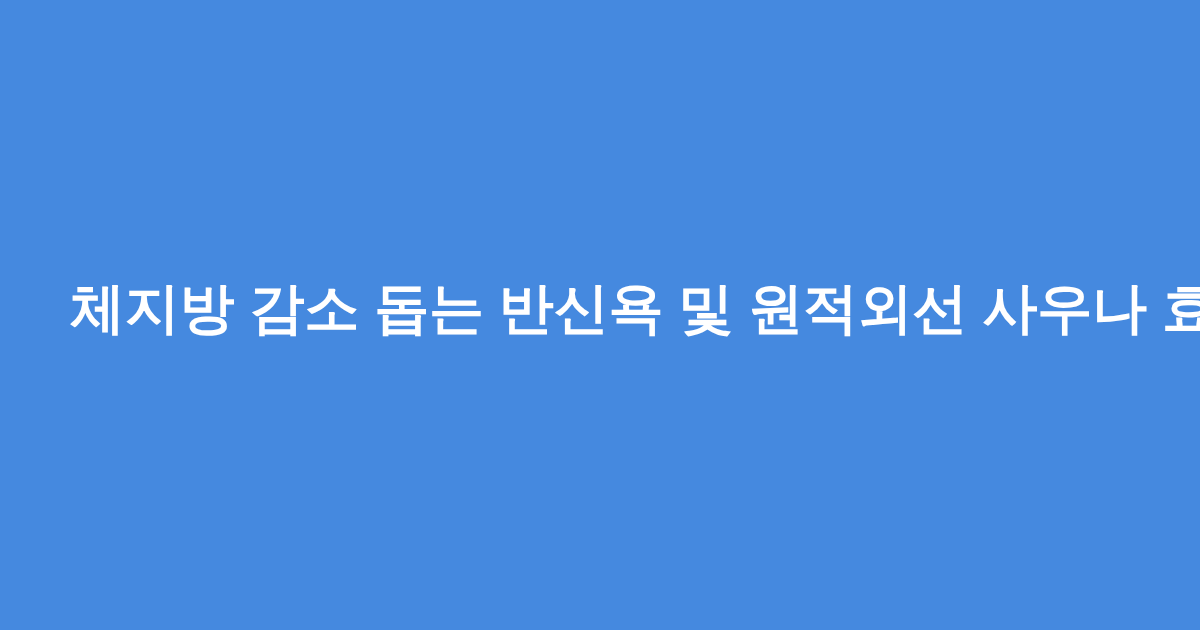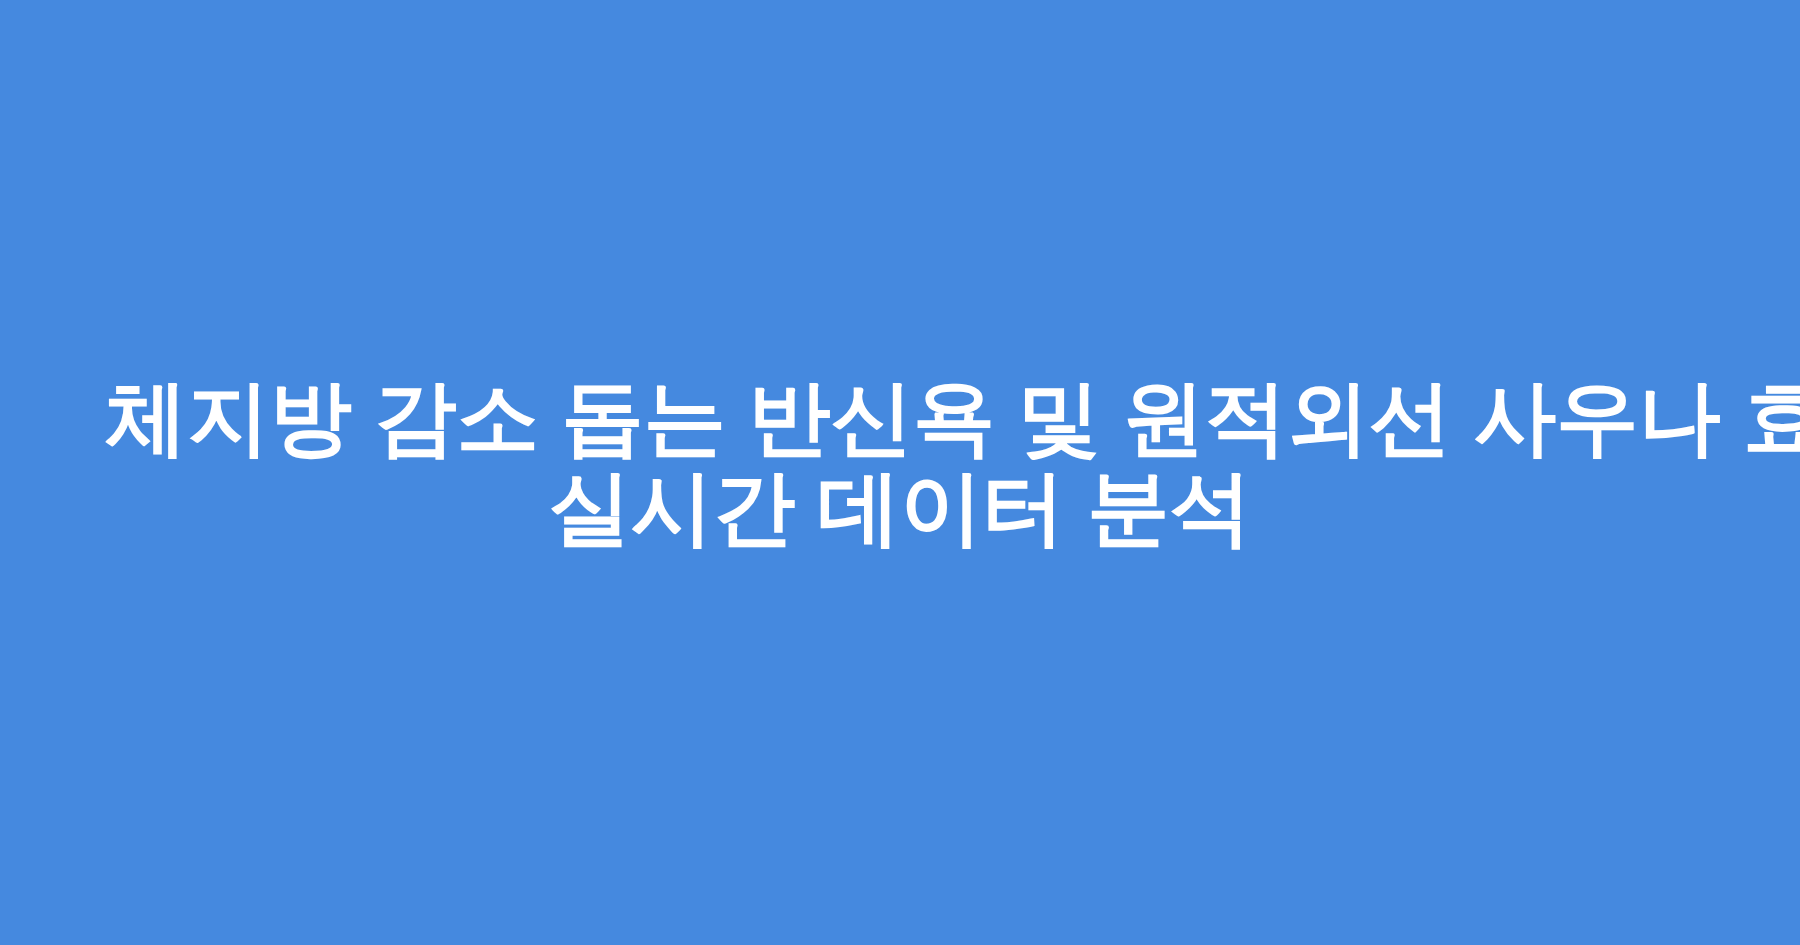--- a/index.html
+++ b/index.html
@@ -56,17 +56,16 @@
 </style>
 </head>
 <body>
 
 <div id="share-card" style="background-color: rgb(69, 137, 223);">
 
   <div id="headline-block">
 
     <h1 class="headline" style="color: rgb(255, 255, 255);">
       <span class="headline-line">체지방 감소 돕는 반신욕 및 원적외선 사우나 효과</span>
-      <span class="headline-line">실시간 데이터 분석</span>
     </h1>
 
   </div>
 </div>
 
 </body></html>

